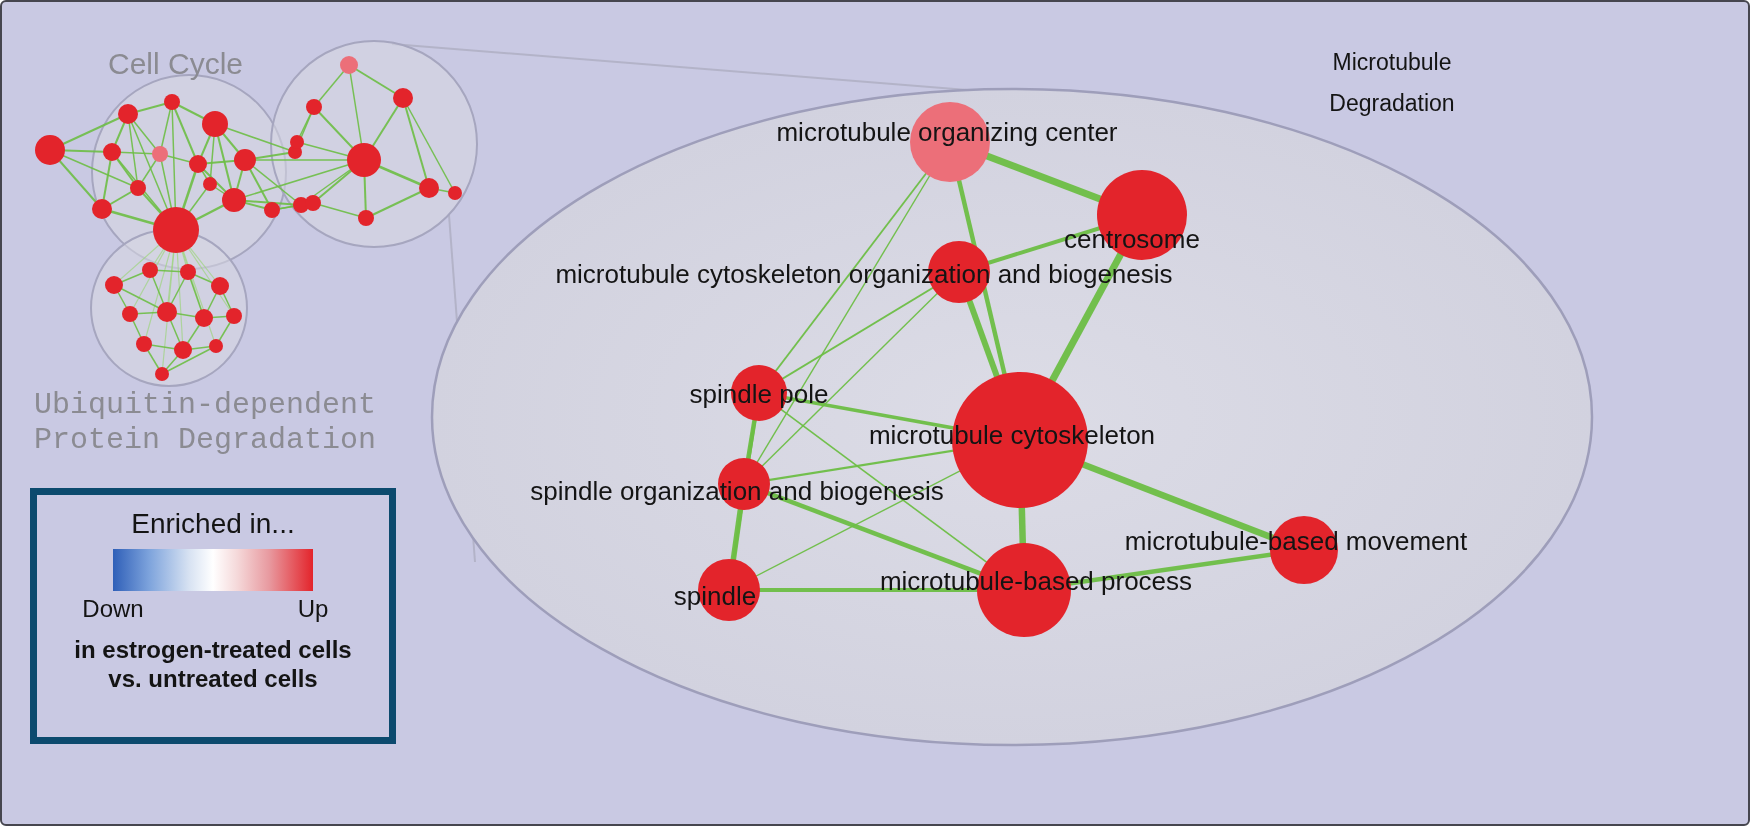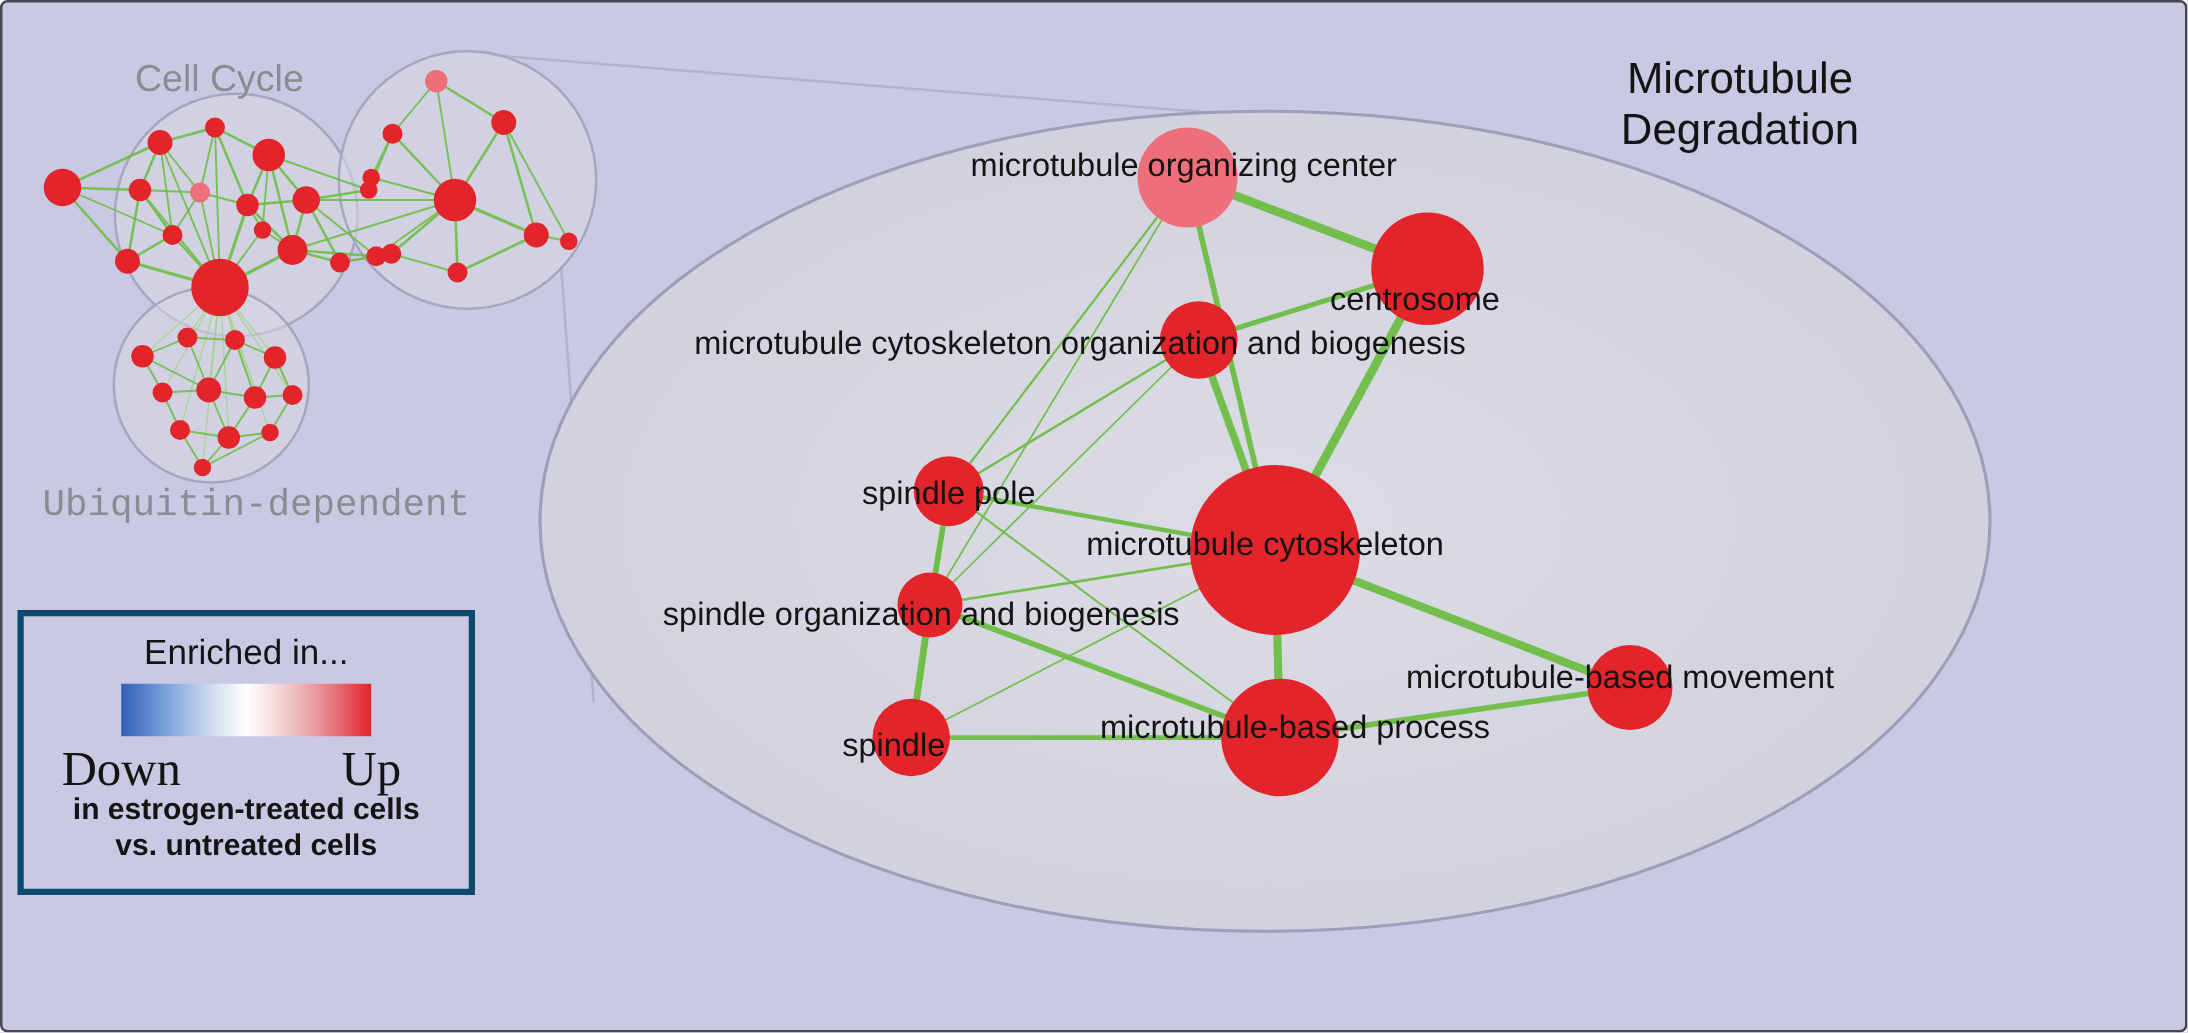--- a/index.html
+++ b/index.html
@@ -24,49 +24,48 @@
     color:#8b8b92;
     font-size:30px;
     line-height:35px;
     white-space:nowrap;
   }
   .cell-cycle-label { left:106px; top:44px; }
   .ubiquitin-label  { left:32px;  top:386px;font-family:Liberation Mono, monospace; }
   .microtubule-title {
     left:1230px; top:40px; width:320px;
     text-align:center;
-    font-size:35px; line-height:41px;
+    font-size:23px; line-height:41px;
     color:#141414;
   }
   .legend {
     position:absolute;
-    left:12px; top:486px;
-    width:366px; height:228px;
-    border:5px solid #0c4a6e;
+    left:28px; top:486px;
+    width:366px; height:256px;
+    border:7px solid #0c4a6e;
   }
   .legend-title {
     margin-top:13px;
     text-align:center;
     font-size:28px;
     color:#141414;
   }
   .legend-bar {
     width:200px; height:42px;
     margin:9px auto 0;
     background:linear-gradient(90deg,
       #2f5fb8 0%, #7da3dc 18%, #d7e2f2 38%, #ffffff 50%,
       #f5d9da 62%, #e89aa0 78%, #e3242b 100%);
   }
   .legend-ends {
     position:relative;
     width:200px; height:36px;
     margin:4px auto 0;
-    font-size:39px;
-    color:#141414;
-    font-family:Liberation Serif, serif;
+    font-size:24px;
+    color:#141414;
   }
   .legend-ends .down { position:absolute; left:0;  transform:translateX(-50%); }
   .legend-ends .up   { position:absolute; right:0; transform:translateX(50%);  }
   .legend-caption {
     text-align:center;
     font-size:24px; line-height:29px;
     margin-top:4px;
     color:#141414;
     font-weight:bold;
   }
@@ -262,20 +261,21 @@
       <text x="735" y="489" text-anchor="middle" dominant-baseline="central" font-size="26" fill="#141414">spindle organization and biogenesis</text>
       <text x="713" y="594" text-anchor="middle" dominant-baseline="central" font-size="26" fill="#141414">spindle</text>
       <text x="1034" y="579" text-anchor="middle" dominant-baseline="central" font-size="26" fill="#141414">microtubule-based process</text>
       <text x="1294" y="539" text-anchor="middle" dominant-baseline="central" font-size="26" fill="#141414">microtubule-based movement</text>
     </svg>
 
   <div class="overlay cluster-label cell-cycle-label">Cell Cycle</div>
 
   <div class="overlay cluster-label ubiquitin-label">
     <div>Ubiquitin-dependent</div>
+    <div>Protein Degradation</div>
   </div>
 
   <div class="overlay microtubule-title">
     <div>Microtubule</div>
     <div>Degradation</div>
   </div>
 
   <div class="legend">
     <div class="legend-title">Enriched in...</div>
     <div class="legend-bar"></div>

